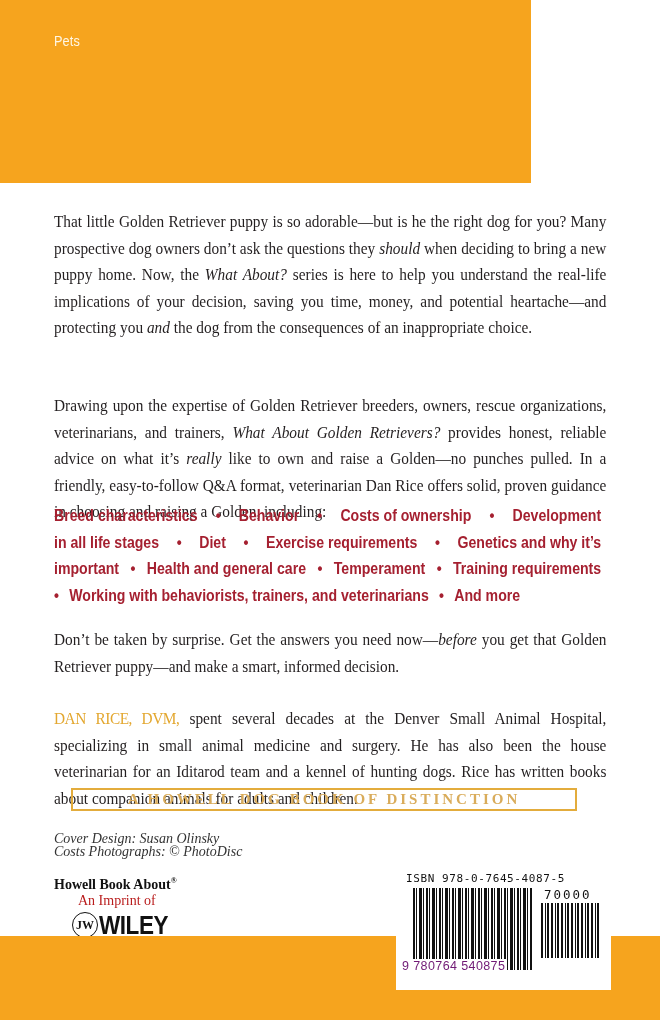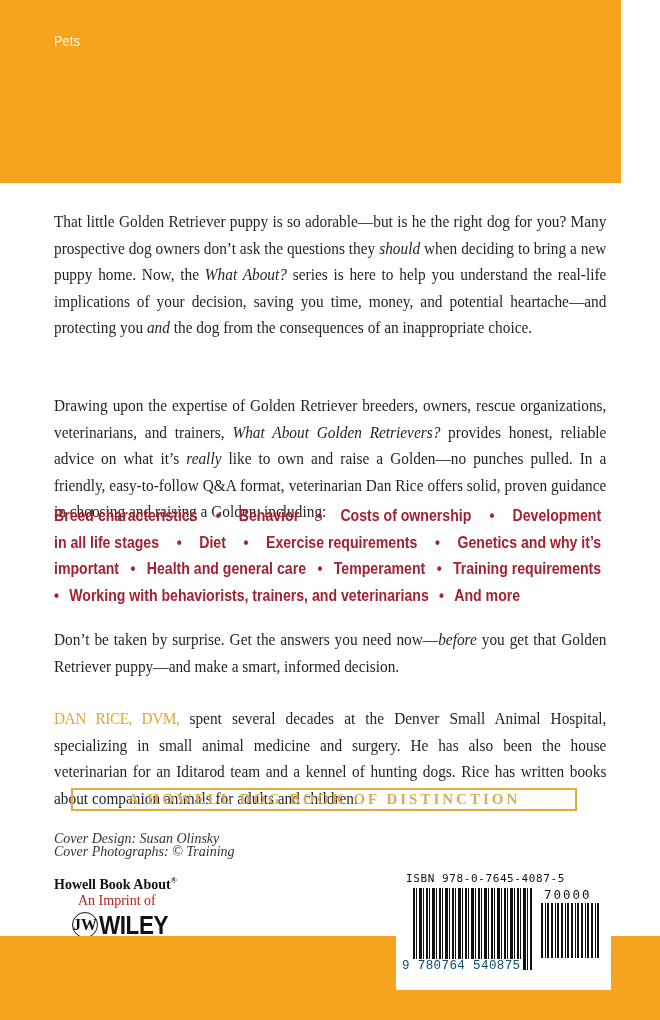--- a/index.html
+++ b/index.html
@@ -3,21 +3,21 @@
 <meta charset="utf-8">
 <style>
   html, body { margin: 0; padding: 0; }
   body {
     width: 660px; height: 1020px; position: relative; overflow: hidden;
     background: #ffffff;
     font-family: "Liberation Serif", "DejaVu Serif", serif;
     color: #231f20;
   }
   .top-band {
-    position: absolute; left: 0; top: 0; width: 621px; height: 183px;
+    position: absolute; left: 0; top: 0; width: 531px; height: 183px;
     background: #f6a41e;
   }
   .category {
     position: absolute; left: 54px; top: 32px;
     font-family: "Liberation Sans", "DejaVu Sans", sans-serif;
     font-size: 15px; color: #fff7e6; letter-spacing: 0.1px;
     transform: scaleX(0.85); transform-origin: left;
   }
   .questions {
     position: absolute; left: 0; top: 76px; width: 660px; text-align: center;
@@ -62,21 +62,21 @@
     position: absolute; left: 54px; top: 872px; width: 130px;
     font-family: "Liberation Serif", serif;
   }
   .pub-name { font-weight: bold; font-size: 14px; line-height: 17px; color: #111; }
   .pub-name sup { font-size: 8px; }
   .imprint { font-size: 14px; line-height: 16px; padding-left: 24px; color: #b91c1c; }
   .wiley { display: flex; align-items: center; padding-left: 18px; margin-top: 2px; }
   .wiley-logo {
     width: 26px; height: 26px; border: 1.5px solid #111; border-radius: 50%;
     box-sizing: border-box; display: flex; align-items: center; justify-content: center;
-    font-size: 16px; font-weight: bold; color: #111; font-family: "Liberation Serif", serif;
+    font-size: 12px; font-weight: bold; color: #111; font-family: "Liberation Serif", serif;
   }
   .wiley-text { font-family: "Liberation Sans", sans-serif; font-weight: bold; font-size: 25px; color: #111; letter-spacing: -0.5px; margin-left: 1px; transform: scaleX(0.9); transform-origin: left; }
   .bottom-band {
     position: absolute; left: 0; top: 936px; width: 660px; height: 84px;
     background: #f6a41e;
   }
   .barcode-box {
     position: absolute; left: 396px; top: 855px; width: 215px; height: 135px;
     background: #ffffff;
   }
@@ -92,21 +92,21 @@
   .bars-main {
     position: absolute; left: 17px; top: 33px; width: 120px; height: 82px;
     background: repeating-linear-gradient(90deg, #111 0 2px, #fff 2px 3px, #111 3px 4px, #fff 4px 6px, #111 6px 9px, #fff 9px 10px, #111 10px 11px, #fff 11px 13px);
   }
   .bars-addon {
     position: absolute; left: 145px; top: 48px; width: 60px; height: 55px;
     background: repeating-linear-gradient(90deg, #111 0 2px, #fff 2px 4px, #111 4px 5px, #fff 5px 6px, #111 6px 8px, #fff 8px 10px);
   }
   .ean-num {
     position: absolute; left: 4px; top: 104px; background: #fff; padding: 0 2px;
-    font-family: Liberation Mono, monospace; font-size: 12.5px; color: #0c4a6e; letter-spacing: 0.4px;
+    font-family: Liberation Sans, sans-serif; font-size: 12.5px; color: #701a75; letter-spacing: 0.4px;
   }
 </style>
 </head>
 <body>
 
 <div class="top-band">
   <div class="category">Pets</div>
 </div>
 
 <div class="body-text p1"><span>That little Golden Retriever puppy is so adorable—but is he the right dog for you? Many prospective dog owners don’t ask the questions they </span><i>should</i><span> when deciding to bring a new puppy home. Now, the </span><i>What About?</i><span> series is here to help you understand the real-life implications of your decision, saving you time, money, and potential heartache—and protecting you </span><i>and</i><span> the dog from the consequences of an inappropriate choice.</span></div>
@@ -150,21 +150,21 @@
 </div>
 
 <div class="body-text p3"><span>Don’t be taken by surprise.  Get the answers you need now—</span><i>before</i><span> you get that Golden Retriever puppy—and make a smart, informed decision.</span></div>
 
 <div class="body-text p4"><span class="author-name">DAN RICE, DVM,</span><span> spent several decades at the Denver Small Animal Hospital, specializing in small animal medicine and surgery.  He has also been the house veterinarian for an Iditarod team and a kennel of hunting dogs.  Rice has written books about companion animals for adults and children.</span></div>
 
 <div class="distinction">A HOWELL DOG BOOK OF DISTINCTION</div>
 
 <div class="credits">
   <div>Cover Design: Susan Olinsky</div>
-  <div>Cover Photographs: © Training</div>
+  <div>Costs Photographs: © PhotoDisc</div>
 </div>
 
 <div class="publisher">
   <div class="pub-name"><span>Howell Book About</span><sup>®</sup></div>
   <div class="imprint">An Imprint of</div>
   <div class="wiley">
     <span class="wiley-logo">JW</span>
     <span class="wiley-text">WILEY</span>
   </div>
 </div>

